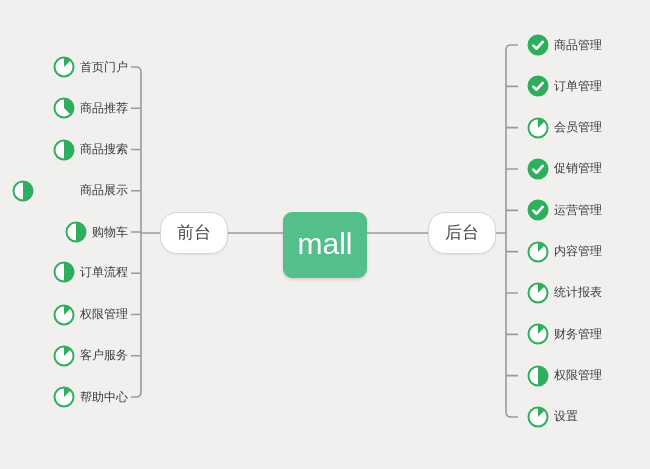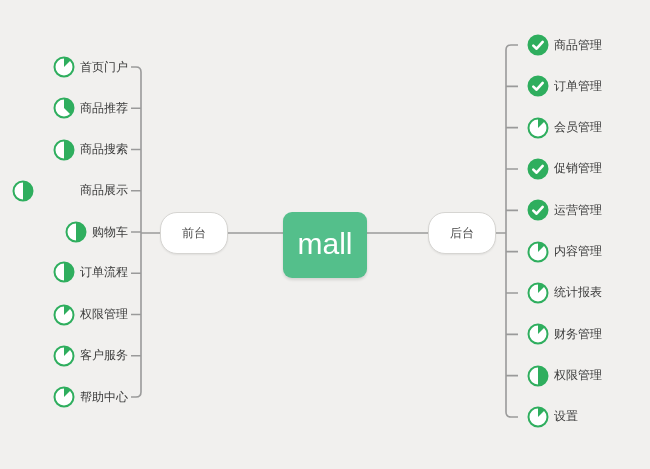--- a/index.html
+++ b/index.html
@@ -18,21 +18,21 @@
   #wires path{fill:none;stroke:var(--connector);stroke-width:1.6;}
   .root-node{
     position:absolute;left:283px;top:200px;width:84px;height:66px;
     background:var(--root-fill);border-radius:9px;
     color:#fff;font-size:30px;line-height:64px;text-align:center;
     box-shadow:0 2px 3px rgba(0,0,0,0.12);cursor:default;margin-top:12px;
   }
   .branch-node{
     position:absolute;top:212px;width:68px;height:42px;
     background:#ffffff;border:1px solid var(--node-border);border-radius:17px;
-    color:#4a4a4a;font-size:12px;line-height:40px;text-align:center;
+    color:#4a4a4a;font-size:17px;line-height:40px;text-align:center;
     box-shadow:0 1px 2px rgba(0,0,0,0.07);cursor:default;
   }
   #node-front{left:160px;}
   #node-back{left:428px;}
   .topic{
     position:absolute;display:flex;align-items:center;height:22px;
     transform:translateY(-50%);white-space:nowrap;cursor:default;
   }
   .topic.left{right:522px;}
   .topic.right{left:527px;}

